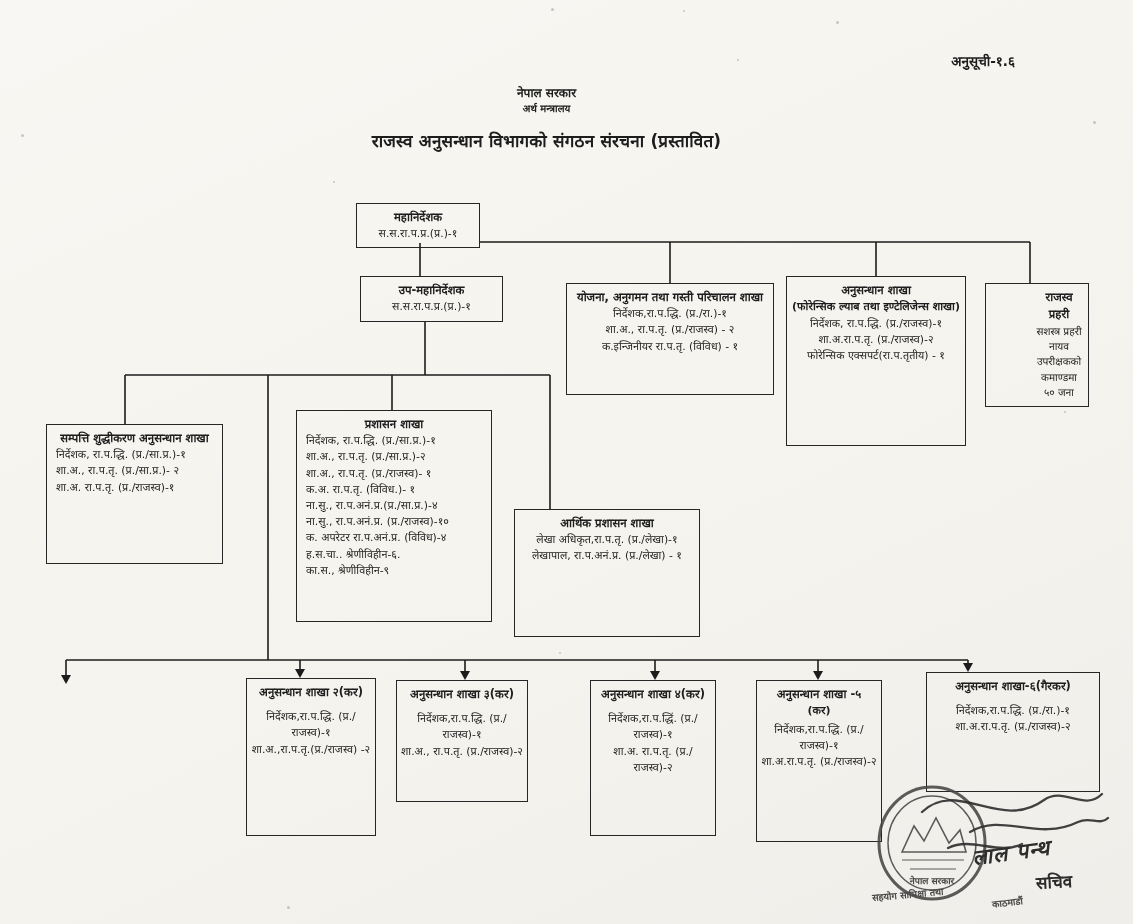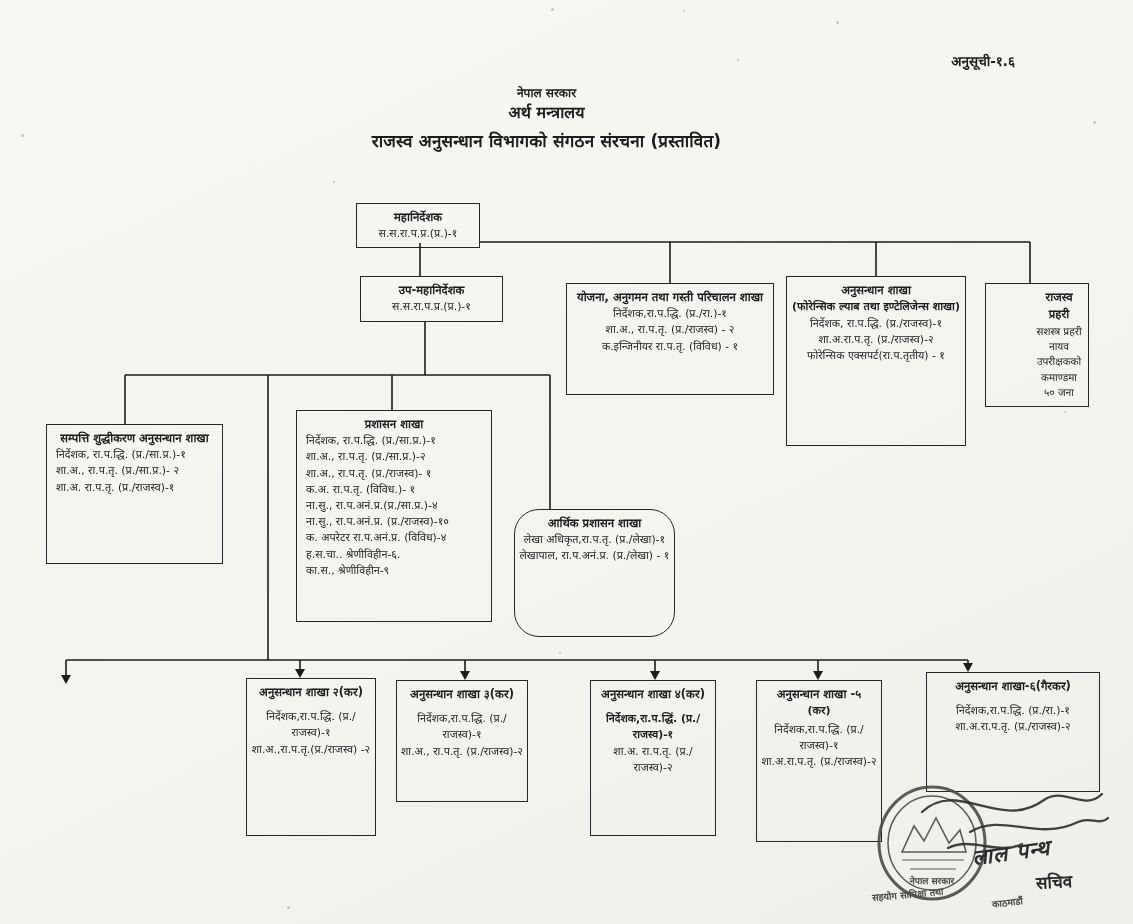--- a/index.html
+++ b/index.html
@@ -6,21 +6,21 @@
   html,body { margin:0; padding:0; }
   body { font-family:"DejaVu Sans", sans-serif; background:#e9e8e4; }
   .page {
     position:relative; width:1133px; height:924px; overflow:hidden;
     background:linear-gradient(155deg,#f8f7f3 0%, #f4f3ee 60%, #efeeea 100%);
     color:#1d1d1d;
   }
   .annex { position:absolute; top:52px; right:118px; font-size:13.5px; font-weight:bold; }
   .hdr { position:absolute; left:0; right:40px; text-align:center; }
   .hdr.gov { top:84px; font-size:12px; font-weight:bold; }
-  .hdr.ministry { top:101px; font-size:16px; font-weight:bold; }
+  .hdr.ministry { top:101px; font-size:10px; font-weight:bold; }
   .hdr.main-title { top:129px; font-size:17px; font-weight:bold; letter-spacing:0.2px; }
   .box {
     position:absolute; border:1.6px solid #262626; padding:5px 4px;
     font-size:11px; line-height:1.5; text-align:center; color:#1d1d1d;
   }
   .box .bt { font-weight:bold; font-size:11.5px; }
   .box .sub { font-weight:bold; font-size:11px; }
   .box .bl { font-size:10.8px; }
   .left-lines .bl { text-align:left; padding-left:5px; }
   .small .bl { font-size:10.3px; }
@@ -127,42 +127,42 @@
     <div class="bl">शा.अ., रा.प.तृ. (प्र./सा.प्र.)-२</div>
     <div class="bl">शा.अ., रा.प.तृ. (प्र./राजस्व)- १</div>
     <div class="bl">क.अ. रा.प.तृ. (विविध.)- १</div>
     <div class="bl">ना.सु., रा.प.अनं.प्र.(प्र./सा.प्र.)-४</div>
     <div class="bl">ना.सु., रा.प.अनं.प्र. (प्र./राजस्व)-१०</div>
     <div class="bl">क. अपरेटर रा.प.अनं.प्र. (विविध)-४</div>
     <div class="bl">ह.स.चा.. श्रेणीविहीन-६.</div>
     <div class="bl">का.स., श्रेणीविहीन-९</div>
   </div>
 
-  <div class="box" style="left:514px;top:509px;width:161px;min-height:128px;border-radius:25px;">
+  <div class="box" style="left:514px;top:509px;width:186px;min-height:128px;">
     <div class="bt">आर्थिक प्रशासन शाखा</div>
     <div class="bl">लेखा अधिकृत,रा.प.तृ. (प्र./लेखा)-१</div>
     <div class="bl">लेखापाल, रा.प.अनं.प्र. (प्र./लेखा) - १</div>
   </div>
 
 
   <div class="box" style="left:246px;top:678px;width:130px;min-height:158px;">
     <div class="bt">अनुसन्धान शाखा २(कर)</div>
     <div class="bl" style="margin-top:8px;">निर्देशक,रा.प.द्धि. (प्र./राजस्व)-१</div>
     <div class="bl">शा.अ.,रा.प.तृ.(प्र./राजस्व) -२</div>
   </div>
 
   <div class="box" style="left:396px;top:680px;width:132px;min-height:122px;">
     <div class="bt">अनुसन्धान शाखा ३(कर)</div>
     <div class="bl" style="margin-top:8px;">निर्देशक,रा.प.द्धि. (प्र./राजस्व)-१</div>
     <div class="bl">शा.अ., रा.प.तृ. (प्र./राजस्व)-२</div>
   </div>
 
   <div class="box" style="left:590px;top:680px;width:126px;min-height:156px;">
     <div class="bt">अनुसन्धान शाखा ४(कर)</div>
-    <div class="bl" style="margin-top:8px;font-weight:bold;">निर्देशक,रा.प.द्धिं. (प्र./राजस्व)-१</div>
+    <div class="bl" style="margin-top:8px;">निर्देशक,रा.प.द्धिं. (प्र./राजस्व)-१</div>
     <div class="bl">शा.अ. रा.प.तृ. (प्र./राजस्व)-२</div>
   </div>
 
   <div class="box" style="left:756px;top:680px;width:126px;min-height:162px;">
     <div class="bt">अनुसन्धान शाखा -५</div>
     <div class="sub">(कर)</div>
     <div class="bl" style="margin-top:2px;">निर्देशक,रा.प.द्धि. (प्र./राजस्व)-१</div>
     <div class="bl">शा.अ.रा.प.तृ. (प्र./राजस्व)-२</div>
   </div>
 

